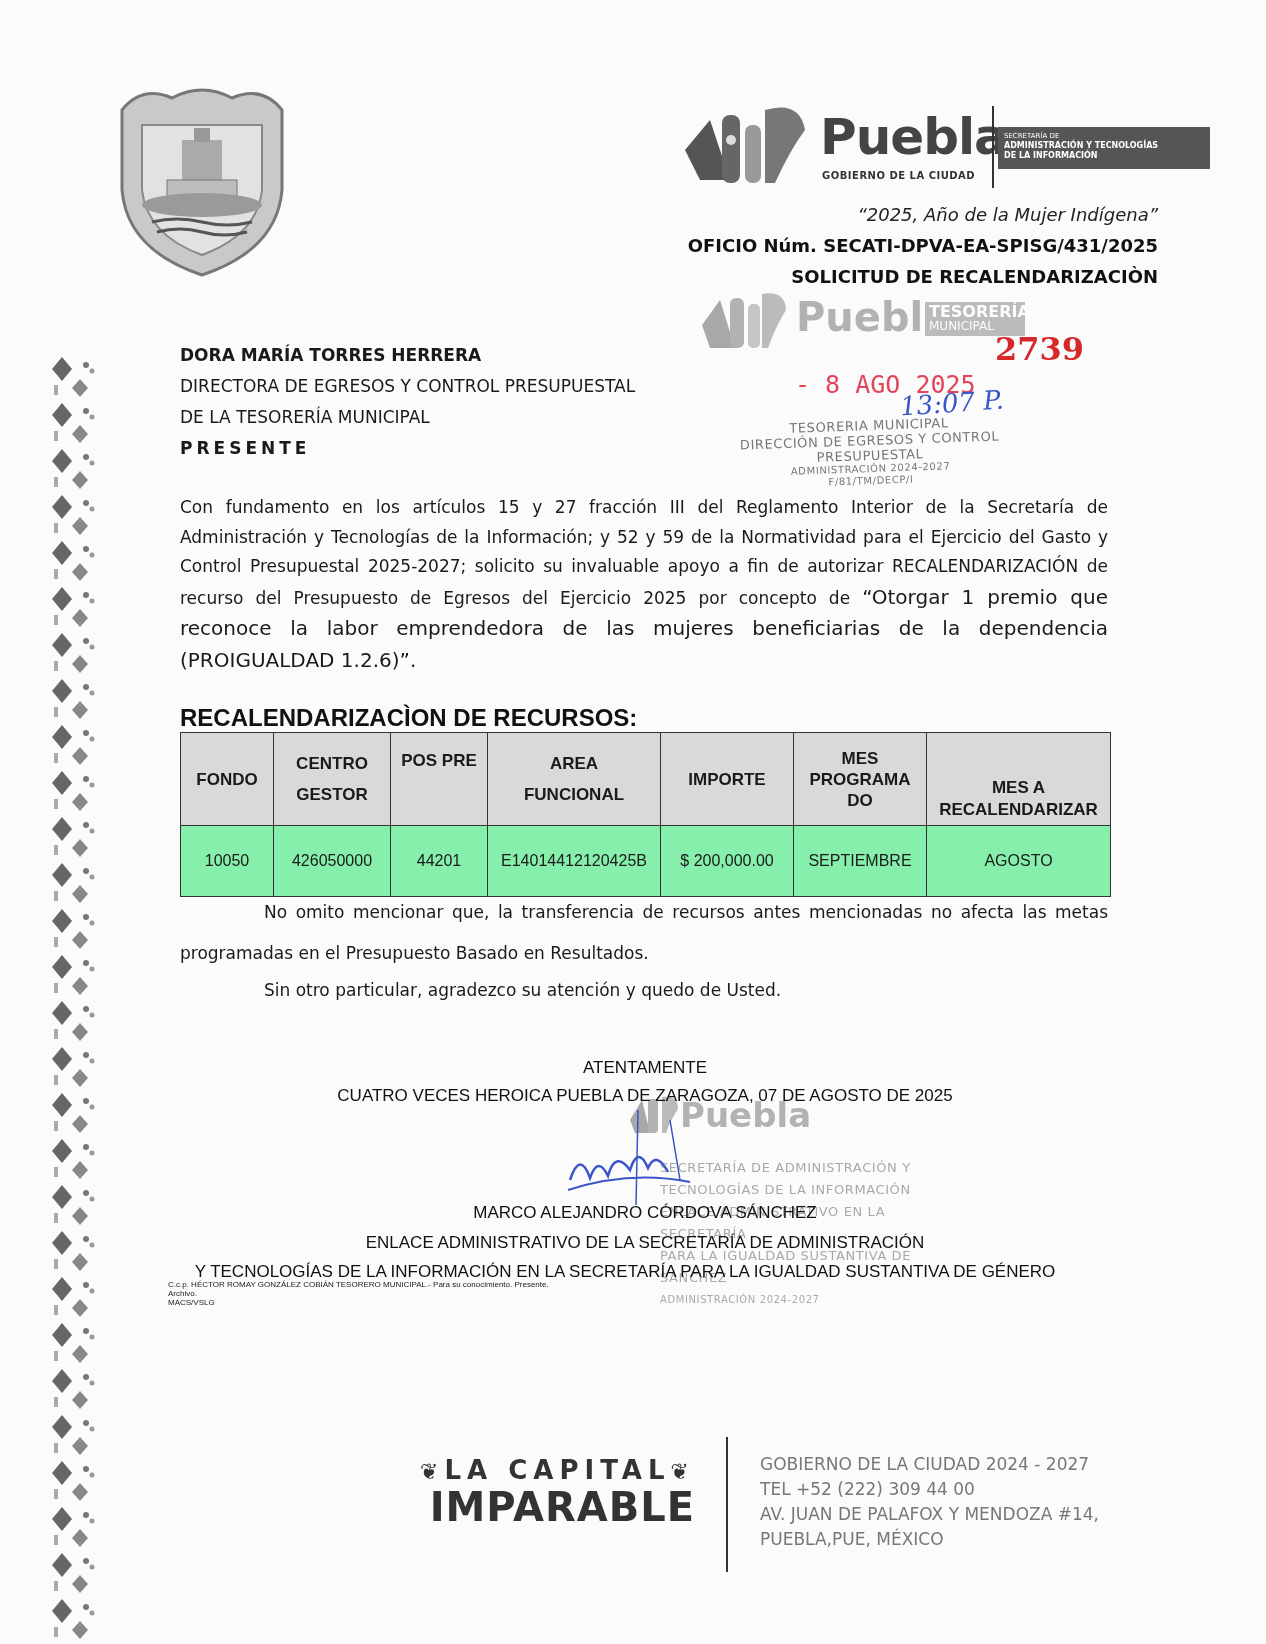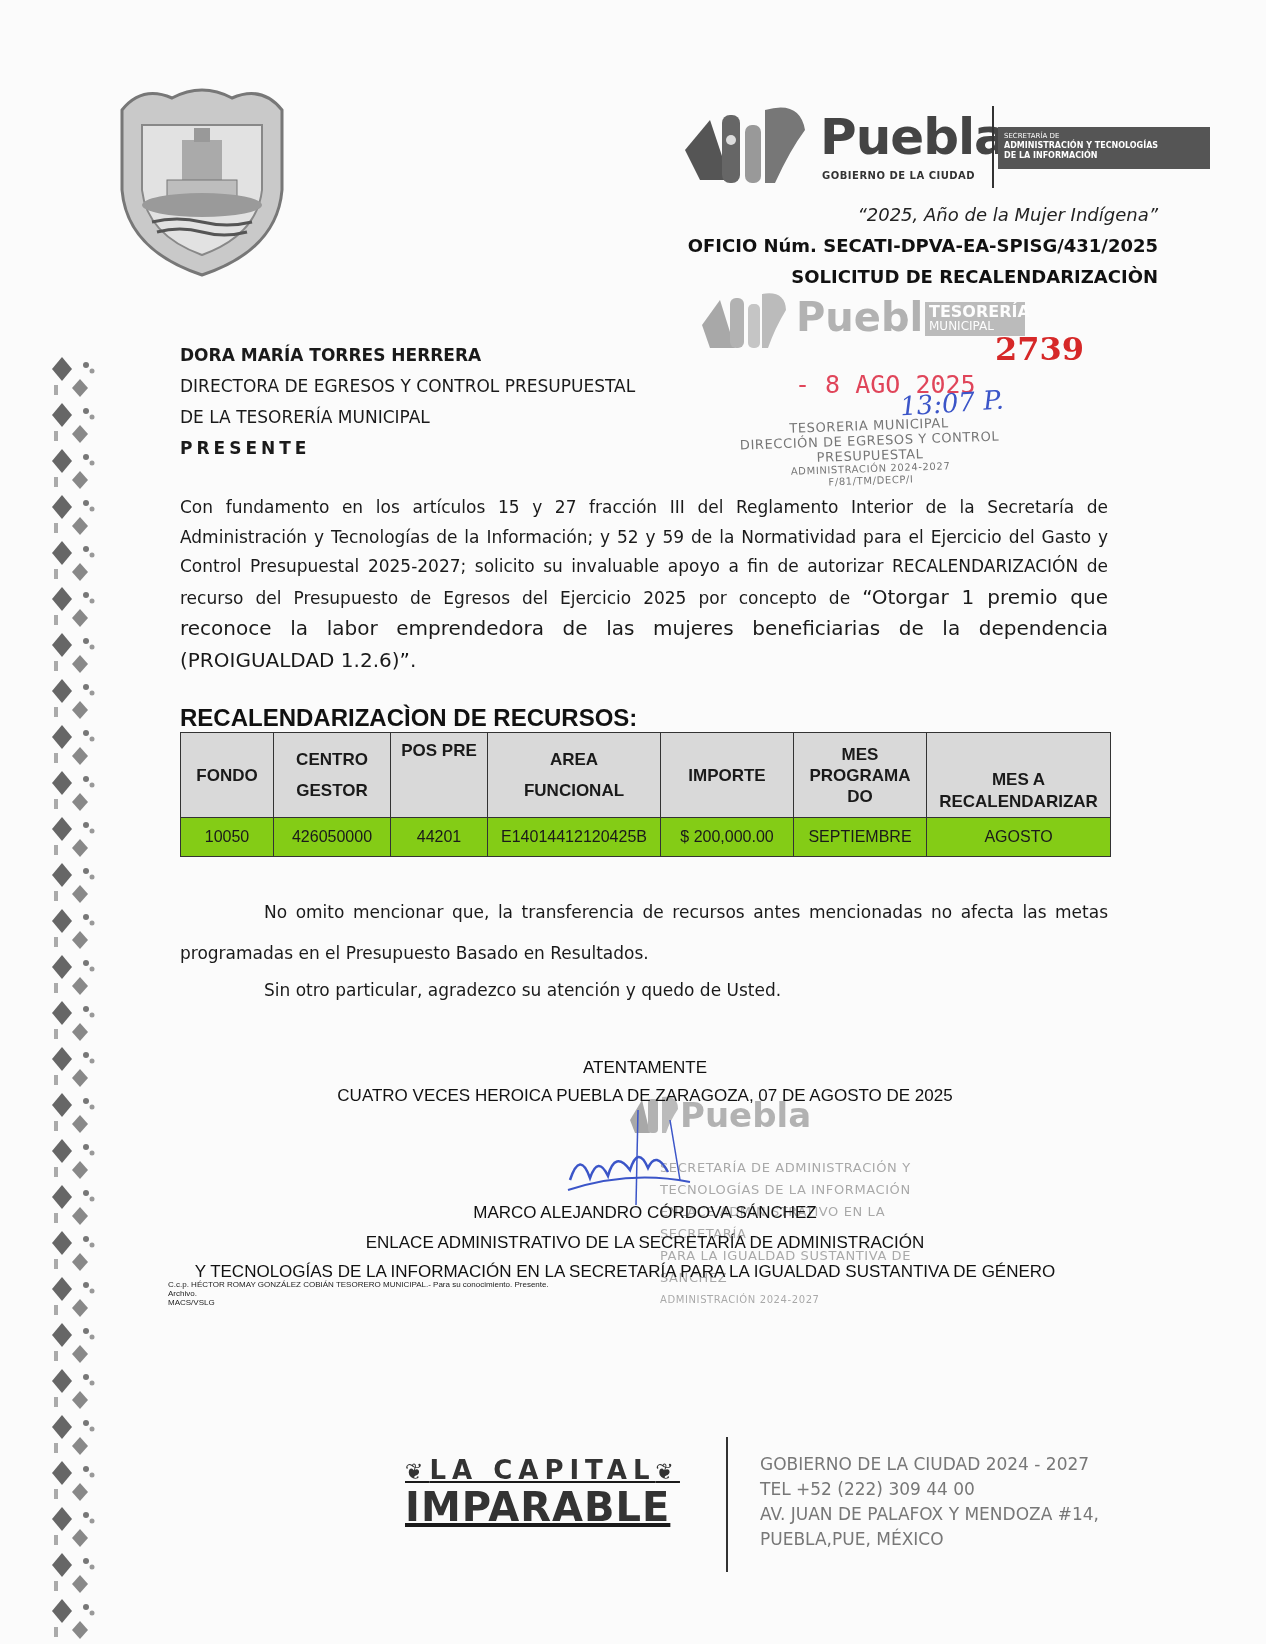--- a/index.html
+++ b/index.html
@@ -39,31 +39,31 @@
   .recipient .name{font-weight:bold;}
   .recipient .presente{font-weight:bold;letter-spacing:4px;}
   
   .body-p{position:absolute;left:180px;top:493px;width:928px;font-size:17px;line-height:29.5px;text-align:justify;color:#1a1a1a;}
   .body-p .quote{font-size:20px;line-height:31px;}
   .section-title{position:absolute;left:180px;top:704px;font-family:"Liberation Sans",sans-serif;font-weight:bold;font-size:24px;color:#111;}
   table.recal{position:absolute;left:180px;top:732px;width:931px;border-collapse:collapse;font-family:"Liberation Sans",sans-serif;}
   table.recal th{background:#d9d9d9;border:1.5px solid #333;font-size:17px;font-weight:bold;padding:4px 4px;line-height:31px;height:76px;vertical-align:middle;}
   table.recal th.bottom{vertical-align:bottom;line-height:22px;}
   table.recal th.tight{line-height:21px;}
-  table.recal td{border:1.5px solid #333;font-size:16px;text-align:center;padding:4px 4px;height:30px;background:#84cc16;}
+  table.recal td{border:1.5px solid #333;font-size:16px;text-align:center;padding:20px 4px;height:30px;background:#86efac;}
   .p2{position:absolute;left:180px;top:892px;width:928px;font-size:17px;line-height:41px;text-align:justify;text-indent:84px;}
   .p3{position:absolute;left:264px;top:980px;font-size:17px;}
   .closing{position:absolute;left:0;width:1290px;text-align:center;font-family:"Liberation Sans",sans-serif;font-size:17px;color:#111;}
   .sign-stamp{position:absolute;left:620px;top:1095px;width:340px;height:190px;opacity:0.55;}
   .sign-stamp .word{position:absolute;left:60px;top:0;font-size:34px;font-weight:bold;color:#777;}
   .sign-stamp .lines{position:absolute;left:40px;top:62px;color:#666;font-size:13px;line-height:22px;letter-spacing:0.6px;}
   .signature{position:absolute;left:560px;top:1110px;width:140px;height:100px;}
   .cc{position:absolute;left:168px;top:1280px;font-family:"Liberation Sans",sans-serif;font-size:8px;line-height:9px;color:#222;}
   
-  .foot-logo{position:absolute;left:405px;top:1455px;width:290px;height:90px;text-align:left;text-decoration:underline;}
+  .foot-logo{position:absolute;left:405px;top:1455px;width:290px;height:90px;text-align:right;}
   .foot-logo .la{font-family:"DejaVu Sans",sans-serif;font-weight:bold;font-size:26px;letter-spacing:6px;color:#333;}
   .foot-logo .imp{font-family:"DejaVu Sans",sans-serif;font-weight:bold;font-size:40px;color:#333;letter-spacing:1px;line-height:44px;}
   .foot-divider{position:absolute;left:726px;top:1437px;width:2px;height:135px;background:#333;}
   .foot-info{position:absolute;left:760px;top:1452px;font-family:"DejaVu Sans",sans-serif;font-size:17px;line-height:25px;color:#777;}
 </style>
 </head>
 <body>
 
 <div class="page">
 
@@ -149,21 +149,21 @@
     <span class="quote">“Otorgar 1 premio que reconoce la labor emprendedora de las mujeres beneficiarias de la dependencia (PROIGUALDAD 1.2.6)”.</span>
   </div>
 
   <div class="section-title">RECALENDARIZACÌON DE RECURSOS:</div>
 
   <table class="recal">
     <thead>
       <tr>
         <th style="width:84px;"><span>FONDO</span></th>
         <th style="width:108px;"><span>CENTRO</span><br><span>GESTOR</span></th>
-        <th style="width:88px;vertical-align:top;padding-top:2px;"><span>POS PRE</span></th>
+        <th style="width:88px;vertical-align:top;padding-top:12px;"><span>POS PRE</span></th>
         <th style="width:164px;"><span>AREA</span><br><span>FUNCIONAL</span></th>
         <th style="width:124px;"><span>IMPORTE</span></th>
         <th class="tight" style="width:124px;"><span>MES PROGRAMA</span><br><span>DO</span></th>
         <th class="bottom"><span>MES A</span><br><span>RECALENDARIZAR</span></th>
       </tr>
     </thead>
     <tbody>
       <tr>
         <td>10050</td>
         <td>426050000</td>

